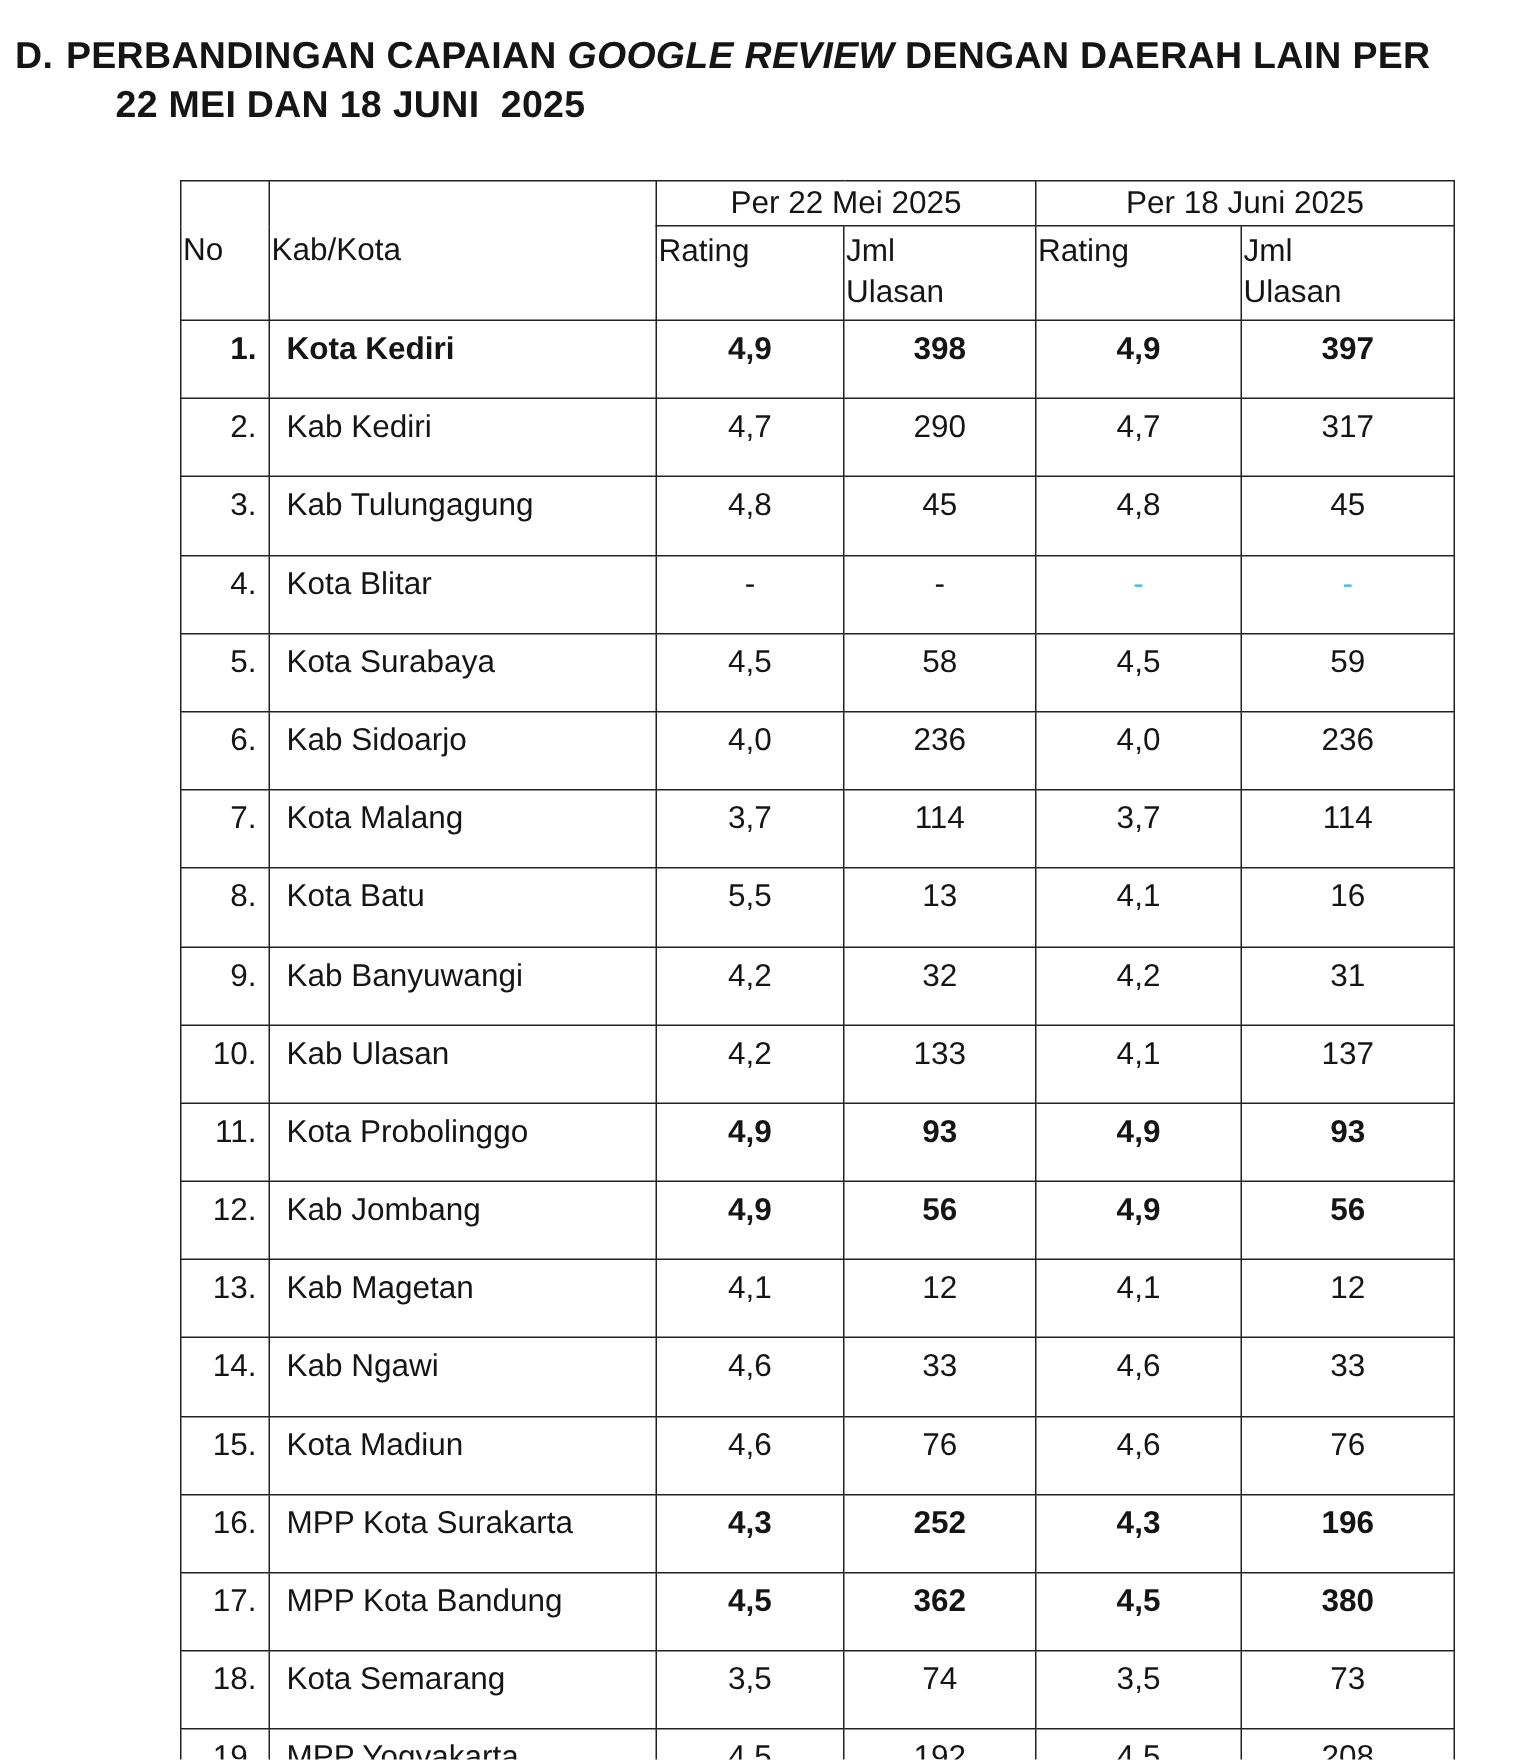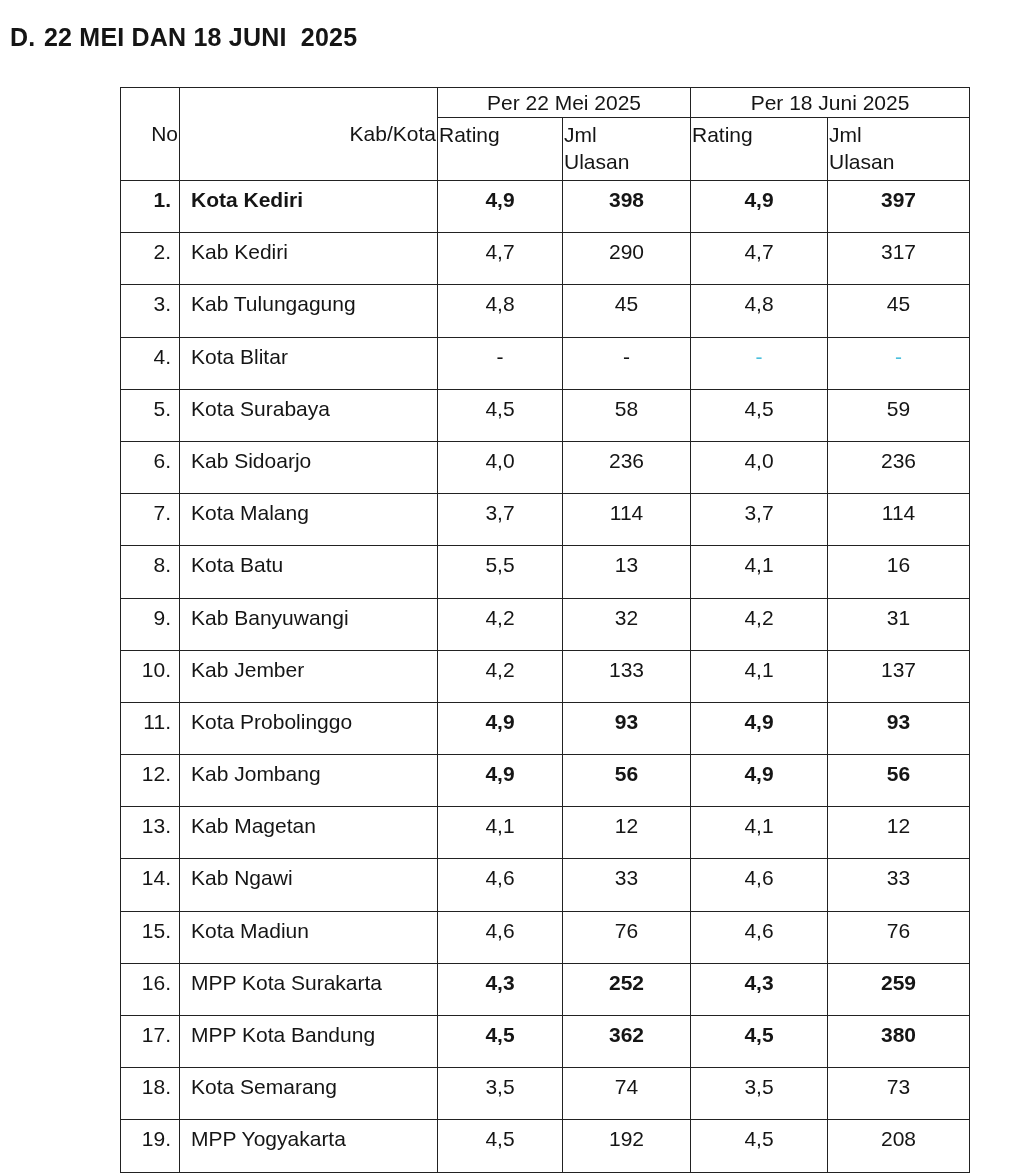--- a/index.html
+++ b/index.html
@@ -15,36 +15,36 @@
   .doc-title {
     display: flex;
     margin: 21px 0 0 10px;
     font-weight: bold;
     font-size: 25px;
     line-height: 33px;
     letter-spacing: 0.2px;
   }
   .t-label { width: 34px; flex: 0 0 34px; }
   .ital { font-style: italic; }
-  .t-line2 { white-space: pre-wrap; }
+  .t-line2 { white-space: pre-wrap; margin-left: 33px; }
 
   table.cmp {
     border-collapse: collapse;
     table-layout: fixed;
     width: 849px;
     margin: 33px 0 0 120px;
   }
   table.cmp th, table.cmp td {
     border: 1.5px solid #222222;
     font-size: 21px;
     overflow: hidden;
   }
   th.col-no, th.col-name {
     font-weight: normal;
-    text-align: right;
+    text-align: left;
     vertical-align: middle;
   }
   th.group {
     font-weight: normal;
     text-align: center;
     vertical-align: middle;
     height: 29px;
     padding: 0;
   }
   tr.subhead th {
@@ -66,20 +66,21 @@
   td.c-val  { text-align: center; }
   .b { font-weight: bold; }
   tr.bold-row td { font-weight: bold; }
 </style>
 </head>
 <body>
 
 <div class="doc-title">
   <div class="t-label">D.</div>
   <div class="t-text">
+    <div class="t-line1"><span>PERBANDINGAN CAPAIAN </span><span class="ital">GOOGLE REVIEW</span><span> DENGAN DAERAH LAIN PER</span></div>
     <div class="t-line2">22 MEI DAN 18 JUNI  2025</div>
   </div>
 </div>
 
 <table class="cmp">
   <colgroup>
     <col style="width:59px">
     <col style="width:258px">
     <col style="width:125px">
     <col style="width:128px">
@@ -170,21 +171,21 @@
       <tr>
         <td class="c-no">9.</td>
         <td class="c-name">Kab Banyuwangi</td>
         <td class="c-val">4,2</td>
         <td class="c-val">32</td>
         <td class="c-val">4,2</td>
         <td class="c-val">31</td>
       </tr>
       <tr>
         <td class="c-no">10.</td>
-        <td class="c-name">Kab Jember</td>
+        <td class="c-name">Kab Ulasan</td>
         <td class="c-val">4,2</td>
         <td class="c-val">133</td>
         <td class="c-val">4,1</td>
         <td class="c-val">137</td>
       </tr>
       <tr>
         <td class="c-no">11.</td>
         <td class="c-name">Kota Probolinggo</td>
         <td class="c-val b">4,9</td>
         <td class="c-val b">93</td>
@@ -222,21 +223,21 @@
         <td class="c-val">76</td>
         <td class="c-val">4,6</td>
         <td class="c-val">76</td>
       </tr>
       <tr>
         <td class="c-no">16.</td>
         <td class="c-name">MPP Kota Surakarta</td>
         <td class="c-val b">4,3</td>
         <td class="c-val b">252</td>
         <td class="c-val b">4,3</td>
-        <td class="c-val b">259</td>
+        <td class="c-val b">196</td>
       </tr>
       <tr>
         <td class="c-no">17.</td>
         <td class="c-name">MPP Kota Bandung</td>
         <td class="c-val b">4,5</td>
         <td class="c-val b">362</td>
         <td class="c-val b">4,5</td>
         <td class="c-val b">380</td>
       </tr>
       <tr>

